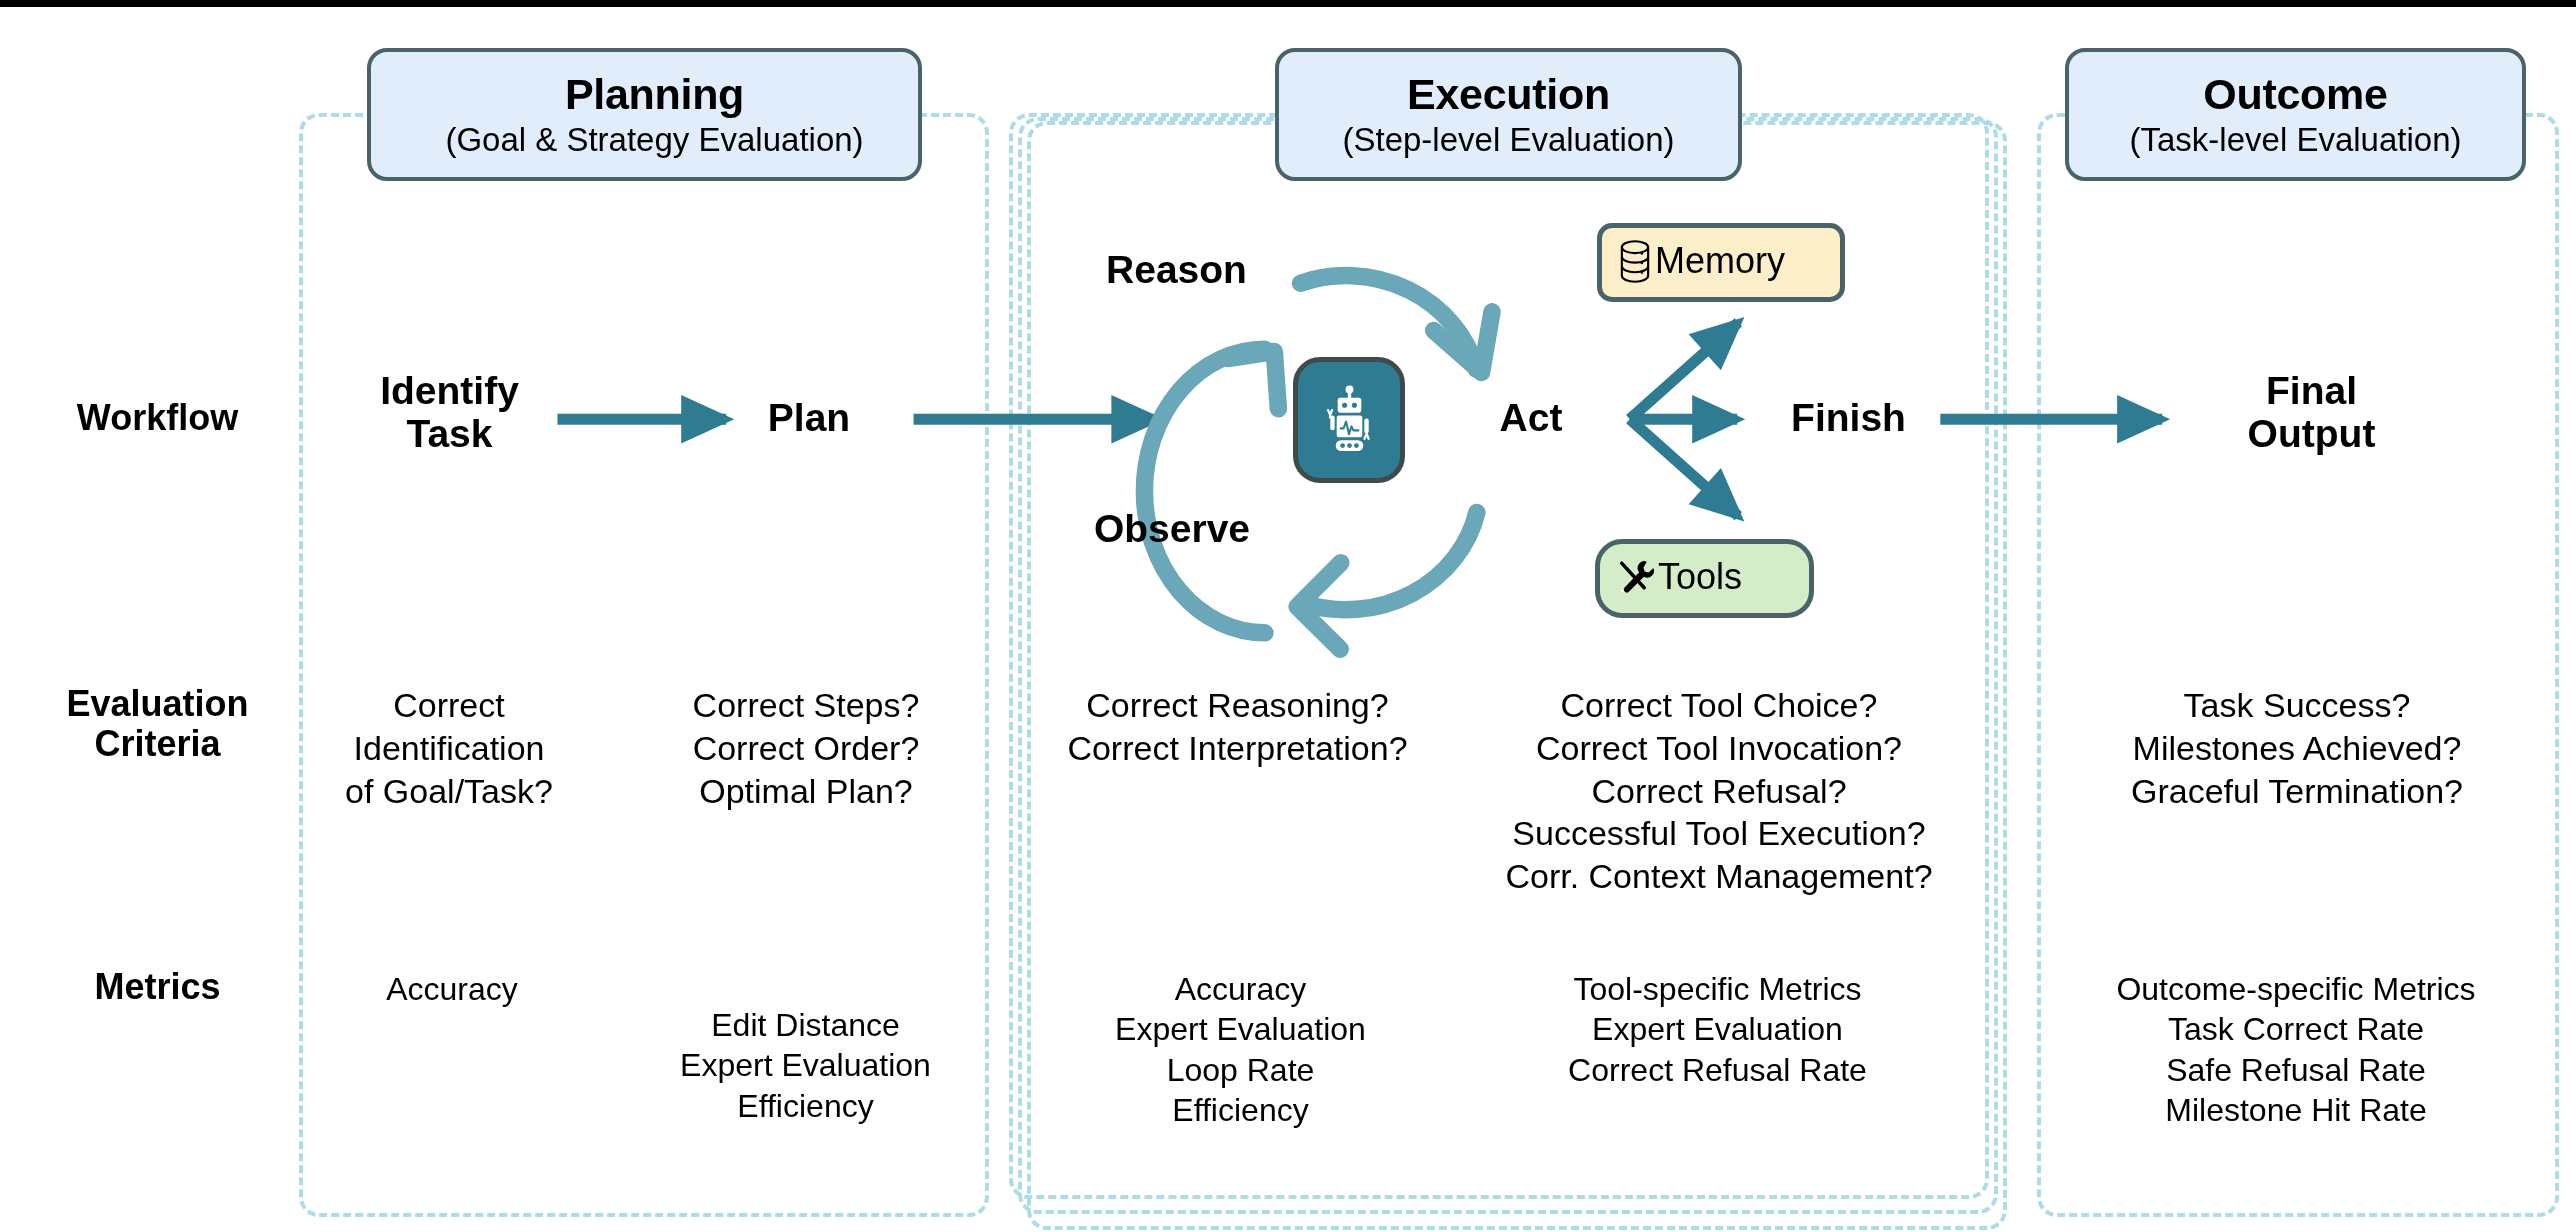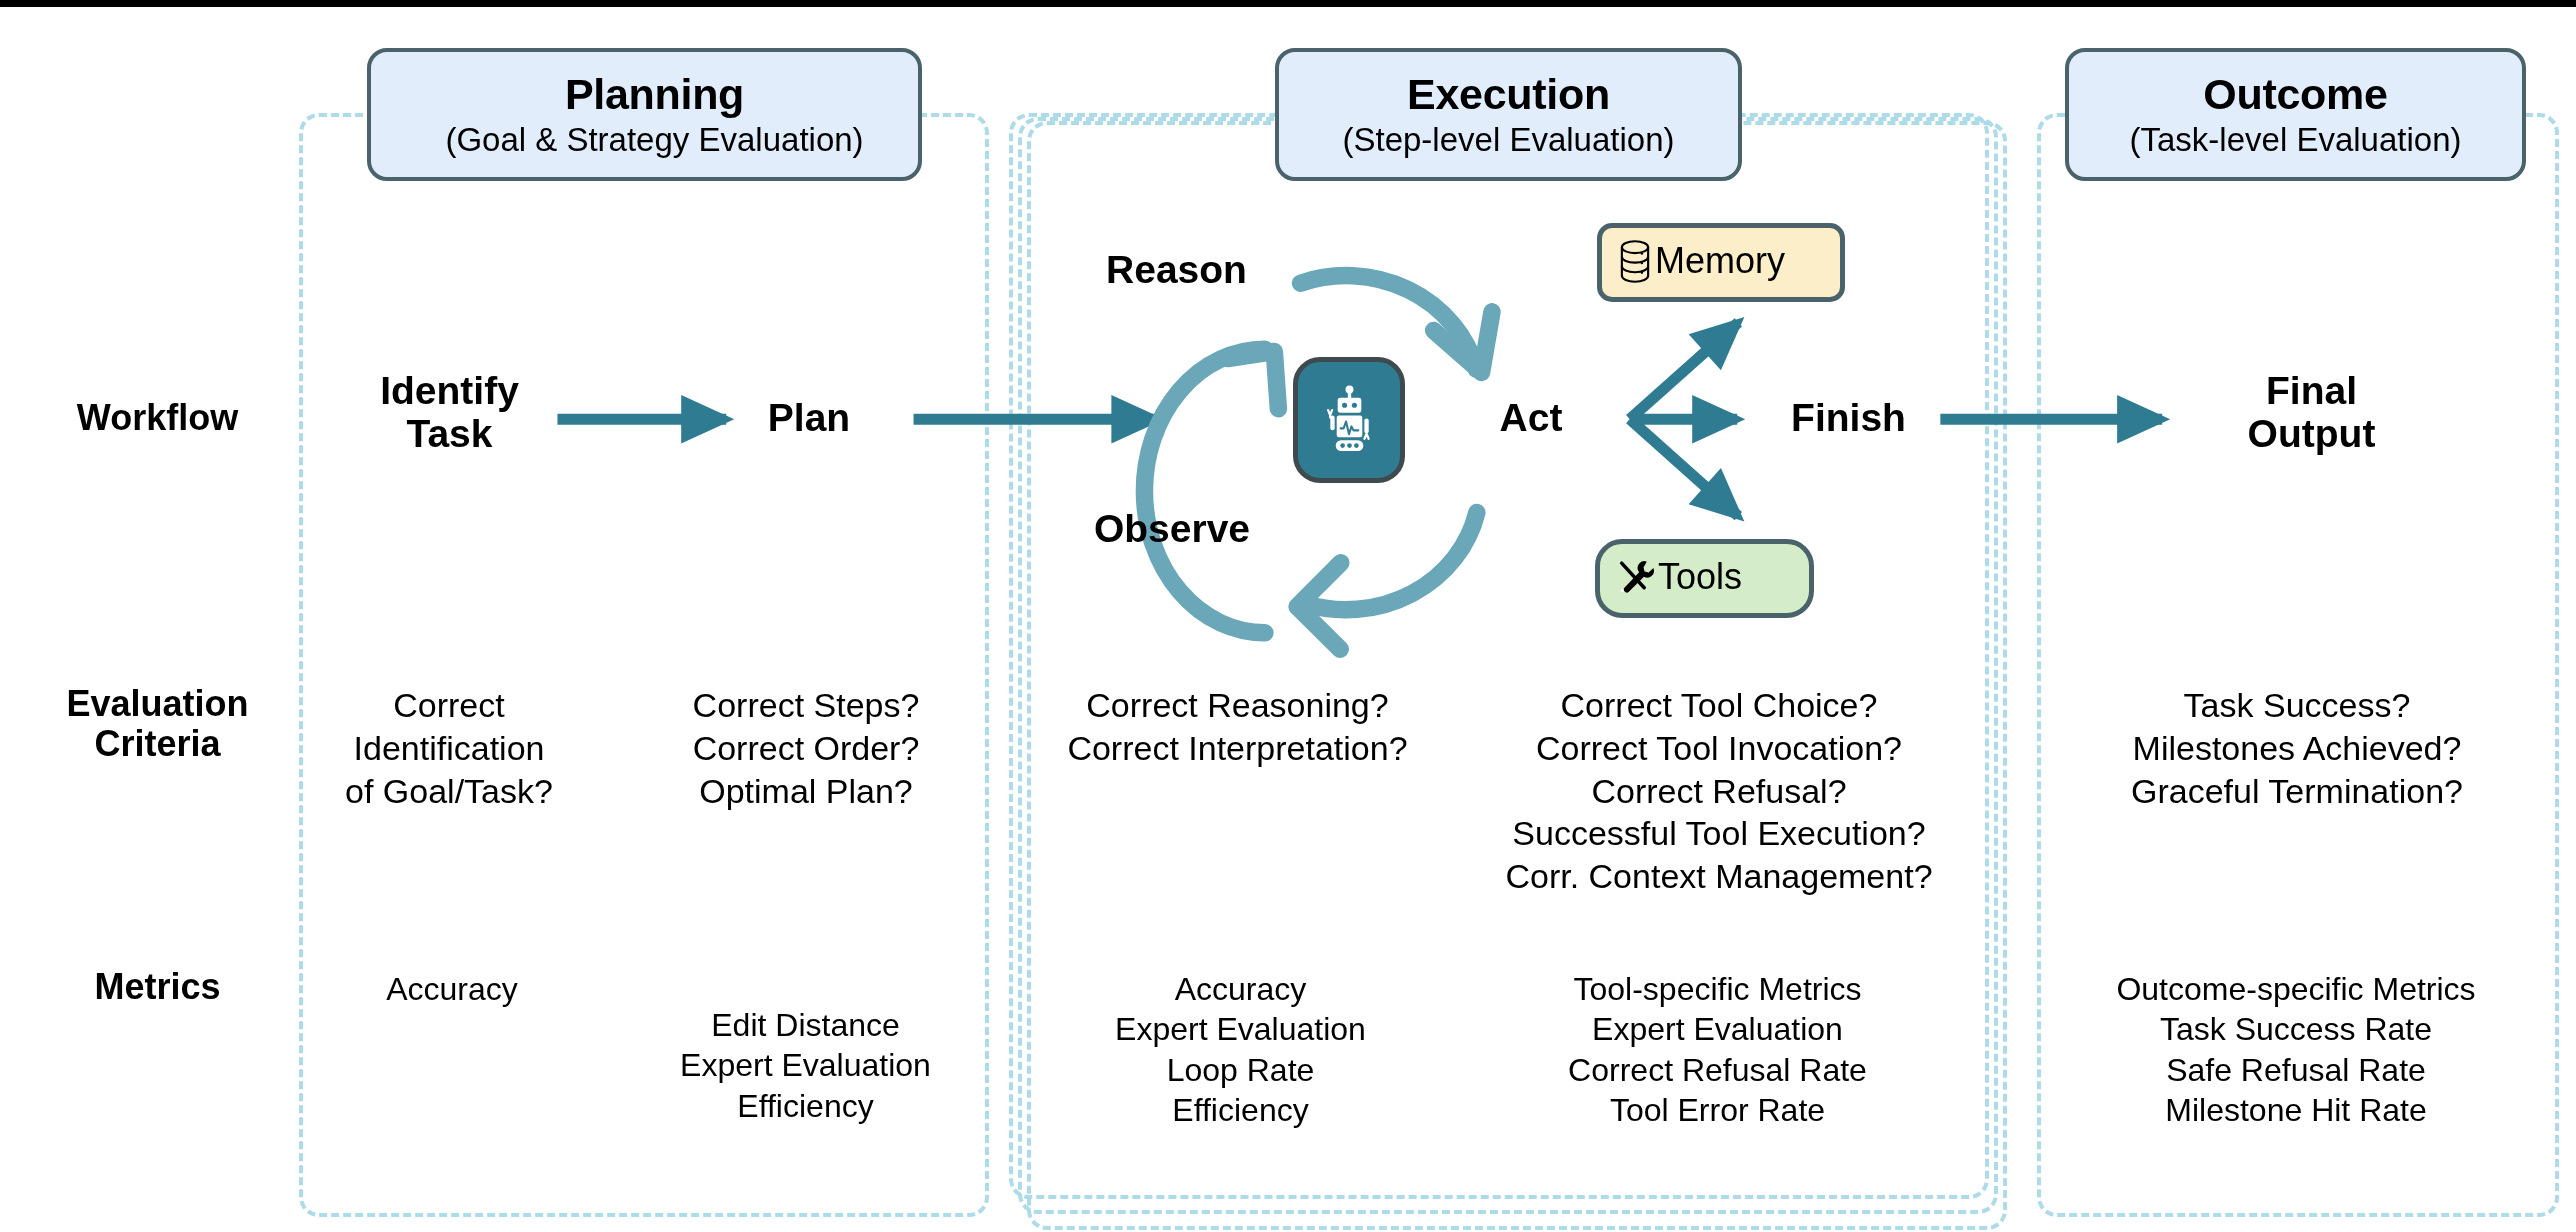--- a/index.html
+++ b/index.html
@@ -269,24 +269,23 @@
     <div>Accuracy</div>
     <div>Expert Evaluation</div>
     <div>Loop Rate</div>
     <div>Efficiency</div>
   </div>
 
   <div class="block metr" style="left:1487px;top:962px;width:461px;">
     <div>Tool-specific Metrics</div>
     <div>Expert Evaluation</div>
     <div>Correct Refusal Rate</div>
-    <div>Tool Error Rate</div>
   </div>
 
   <div class="block metr" style="left:2054px;top:962px;width:484px;">
     <div>Outcome-specific Metrics</div>
-    <div>Task Success Rate</div>
+    <div>Task Correct Rate</div>
     <div>Safe Refusal Rate</div>
     <div>Milestone Hit Rate</div>
   </div>
 
 </div>
 
 
 </body></html>

